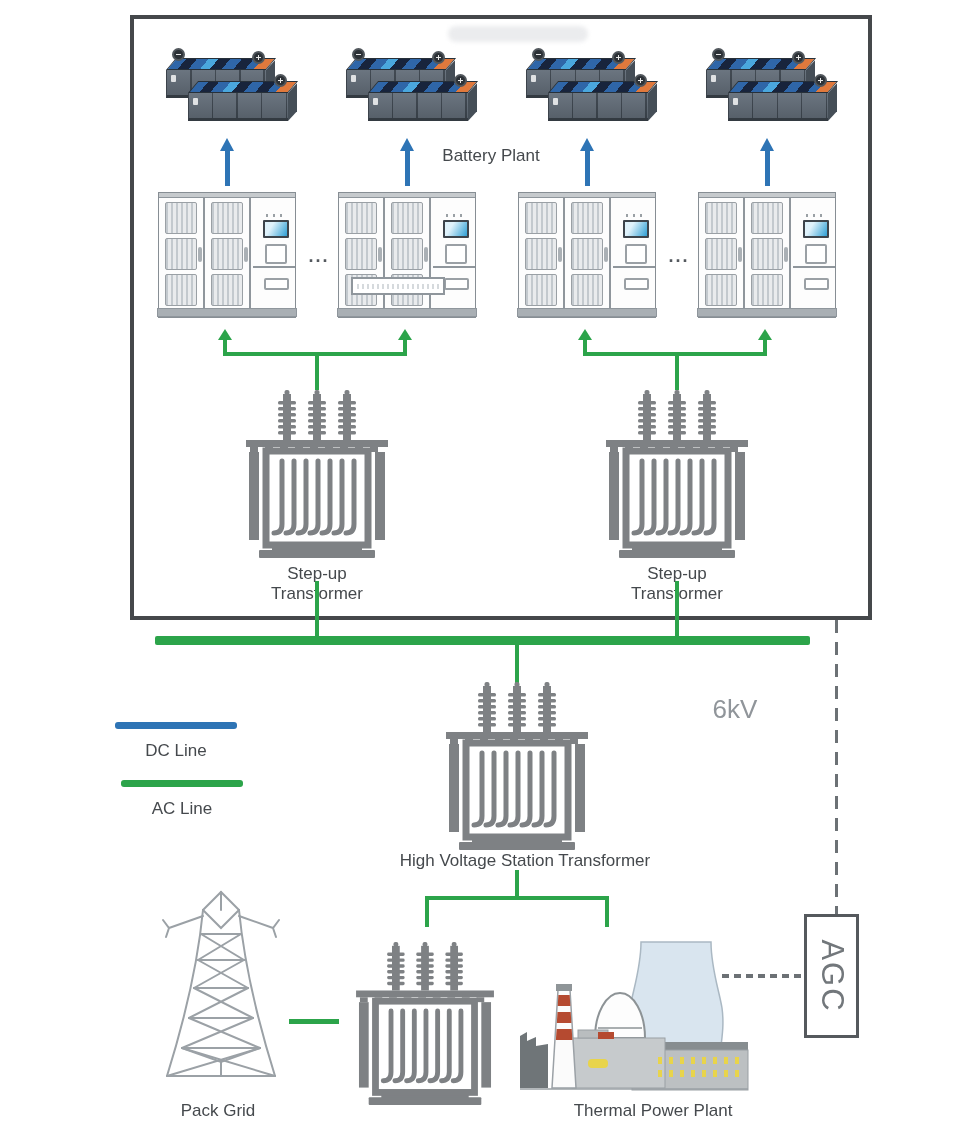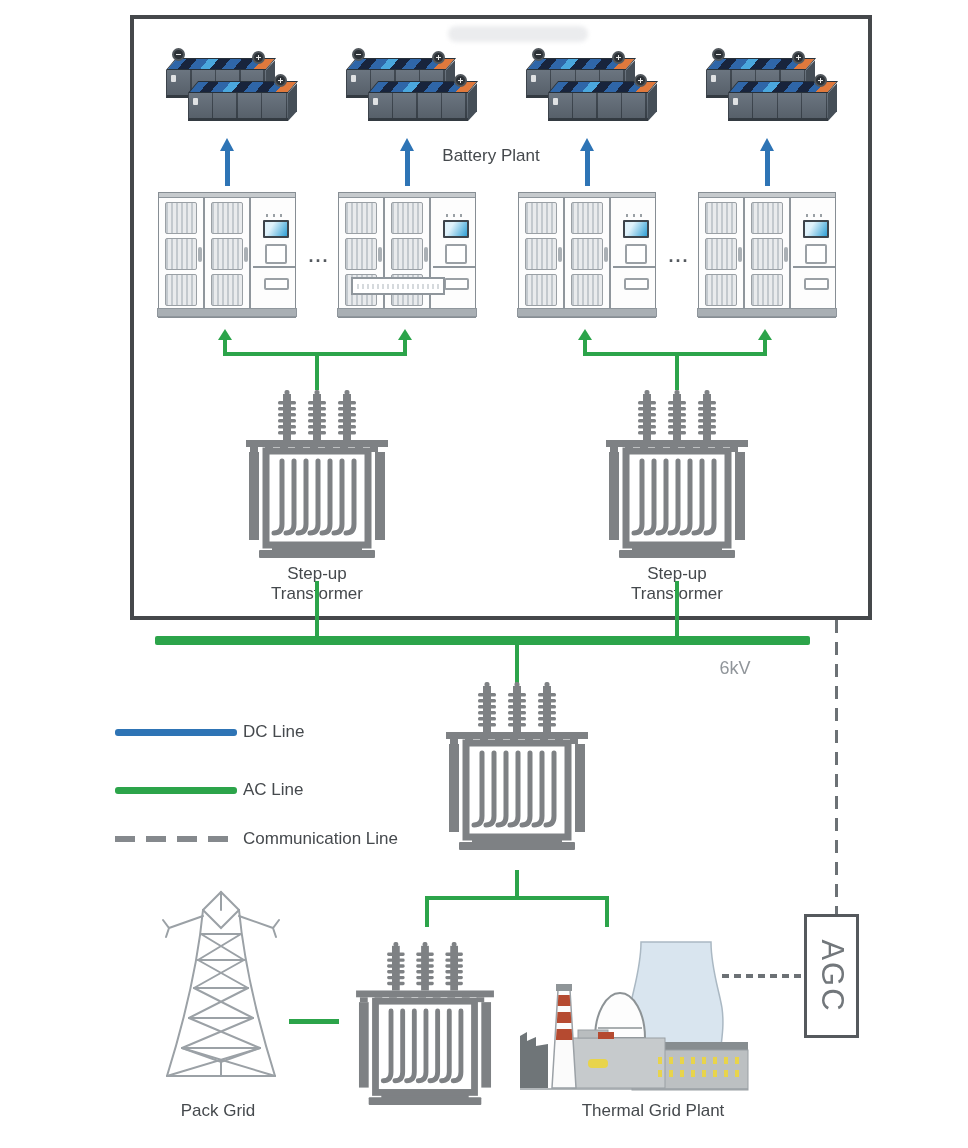--- a/index.html
+++ b/index.html
@@ -5,21 +5,21 @@
   html,body{margin:0;padding:0;background:#fff;}
   .stage{position:relative;width:968px;height:1148px;background:#ffffff;
          font-family:"Liberation Sans",sans-serif;overflow:hidden;}
   .abs{position:absolute;}
 
   
   .enclosure{position:absolute;left:130px;top:15px;width:742px;height:605px;
              border:4px solid var(--outline_gray,#45484B);box-sizing:border-box;background:#fff;}
 
   .label{position:absolute;color:var(--text_gray,#45494D);font-size:17px;text-align:center;}
-  .muted{color:var(--muted_text_gray,#90959A);font-size:18px;}
+  .muted{color:var(--muted_text_gray,#90959A);font-size:26px;margin-top:36px;}
 
   
   .bat-cluster{position:absolute;width:128px;height:78px;}
   .bat-unit{position:absolute;width:100px;height:42px;}
   .u-back{left:0;top:10px;}
   .u-front{left:22px;top:33px;}
   .bat-top{position:absolute;left:0;top:0;width:100%;height:12px;
            transform:skewX(-40deg);transform-origin:0 100%;
            border:1px solid #273039;box-sizing:border-box;
            background:linear-gradient(90deg,
@@ -79,21 +79,21 @@
   .dots{position:absolute;color:#54595e;font-size:18px;font-weight:bold;letter-spacing:2px;width:30px;text-align:center;}
 
   
   .bus{position:absolute;background:var(--ac_green,#2CA44A);border-radius:2px;}
   .comm-v{position:absolute;width:3px;
      background:repeating-linear-gradient(180deg,var(--comm_gray,#6C7175) 0 13px,transparent 13px 22px);}
   .comm-h{position:absolute;height:4px;
      background:repeating-linear-gradient(90deg,var(--comm_gray,#6C7175) 0 7px,transparent 7px 12px);}
 
   
-  .legend-row{position:absolute;display:flex;align-items:center;gap:6px;}
+  .legend-row{position:absolute;display:flex;align-items:center;gap:12px;flex-direction:column;}
   .sw{width:122px;border-radius:3px;}
   .sw-dc{height:7px;background:var(--dc_blue,#2E74B5);}
   .sw-ac{height:7px;background:var(--ac_green,#2CA44A);}
   .sw-comm{height:6px;border-radius:0;
      background:repeating-linear-gradient(90deg,#85898d 0 20px,transparent 20px 31px);}
   .legend-label{color:var(--text_gray,#45494D);font-size:17px;}
 
   
   .tf-fill{fill:var(--equipment_gray,#7E8184);}
   .tf-body{fill:#ffffff;stroke:var(--equipment_gray,#7E8184);stroke-width:7;}
@@ -376,33 +376,30 @@
 
   <div class="g-line" style="left:315px;top:581px;width:4px;height:57px;z-index:2;"></div>
   <div class="g-line" style="left:675px;top:581px;width:4px;height:57px;z-index:2;"></div>
   <div class="bus" style="left:155px;top:636px;width:655px;height:9px;"></div>
   <div class="label muted" style="left:695px;top:658px;width:80px;">6kV</div>
 
   <div class="legend-row" style="left:115px;top:722px;">
     <div class="sw sw-dc"></div>
     <div class="legend-label">DC Line</div>
   </div>
-  <div class="legend-row" style="left:115px;top:780px;">
+  <div class="legend-row" style="left:121px;top:780px;">
     <div class="sw sw-ac"></div>
     <div class="legend-label">AC Line</div>
-  </div>
-  <div class="legend-row" style="left:115px;top:829px;">
-    <div class="sw sw-comm"></div>
-    <div class="legend-label">Communication Line</div>
   </div>
 
   <div class="g-line" style="left:515px;top:644px;width:4px;height:40px;"></div>
   <svg class="abs" style="left:442px;top:680px;" width="150" height="172">
       <use href="#transformer"></use>
     </svg>
+  <div class="label" style="left:380px;top:851px;width:290px;">High Voltage Station Transformer</div>
 
   <div class="g-line" style="left:515px;top:870px;width:4px;height:30px;"></div>
   <div class="g-line" style="left:425px;top:896px;width:184px;height:4px;"></div>
   <div class="g-line" style="left:425px;top:896px;width:4px;height:31px;"></div>
   <div class="g-line" style="left:605px;top:896px;width:4px;height:31px;"></div>
 
   <svg class="abs" style="left:155px;top:882px;" width="132" height="198" viewBox="0 0 132 198">
     <g class="tower-line">
       <path d="M48,28 C44,70 32,130 12,194"></path>
       <path d="M84,28 C88,70 100,130 120,194"></path>
@@ -457,21 +454,21 @@
         <rect x="149" y="132" width="4" height="7"></rect>
       <rect x="160" y="132" width="4" height="7"></rect>
         <rect x="171" y="132" width="4" height="7"></rect>
       <rect x="182" y="132" width="4" height="7"></rect>
         <rect x="193" y="132" width="4" height="7"></rect>
       <rect x="204" y="132" width="4" height="7"></rect>
         <rect x="215" y="132" width="4" height="7"></rect>
     </g>
     <line x1="0" y1="151" x2="228" y2="151" stroke="#9aa0a4" stroke-width="1.5"></line>
   </svg>
-  <div class="label" style="left:558px;top:1101px;width:190px;">Thermal Grid Plant</div>
+  <div class="label" style="left:558px;top:1101px;width:190px;">Thermal Power Plant</div>
 
   <div class="comm-v" style="left:835px;top:620px;height:294px;"></div>
   <div class="comm-h" style="left:722px;top:974px;width:82px;"></div>
   <div class="agc-box" style="left:804px;top:914px;width:55px;height:124px;">
     <span class="agc-text">AGC</span>
   </div>
 
 </div>
 
 </body></html>

